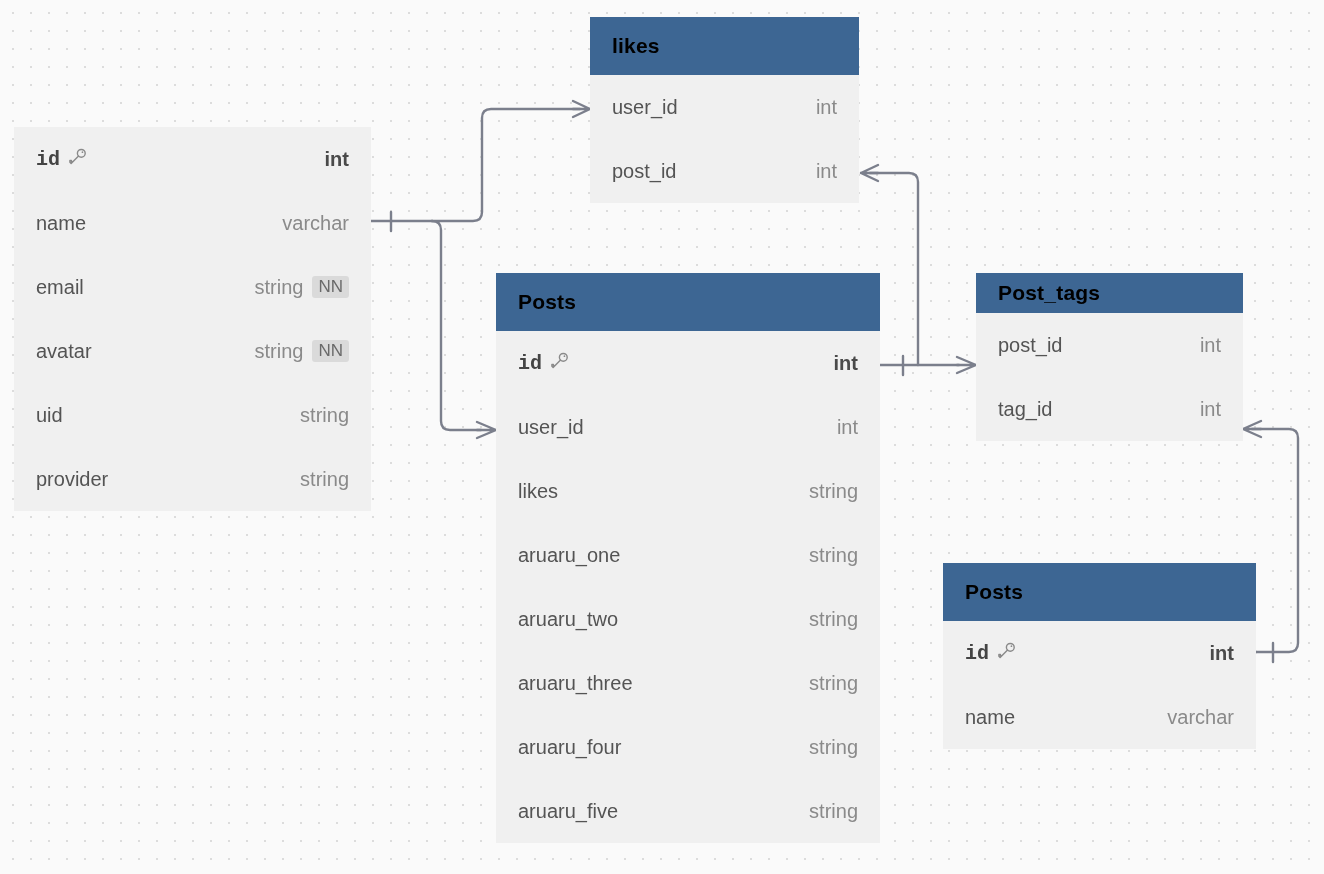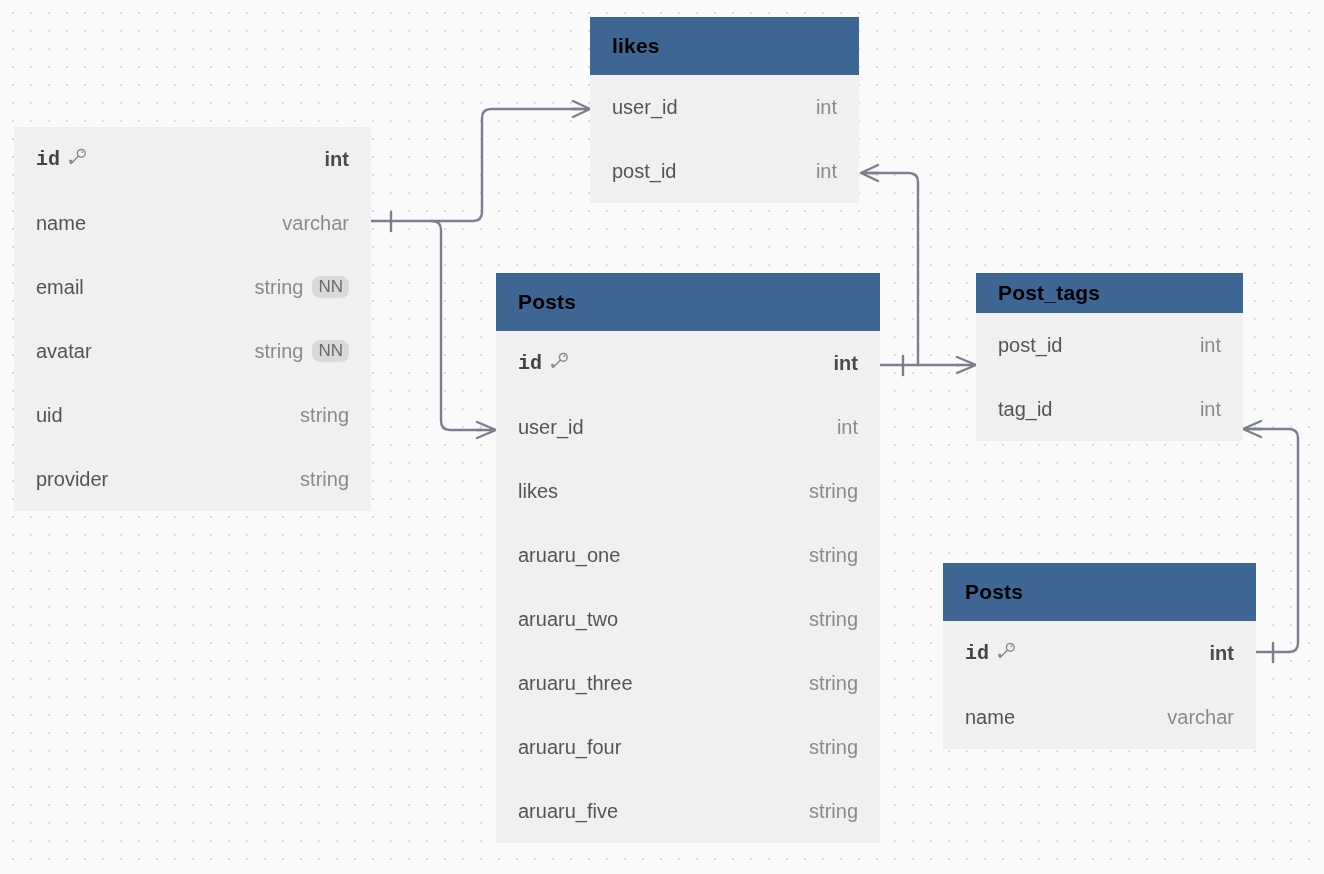--- a/index.html
+++ b/index.html
@@ -70,21 +70,21 @@
     gap: 9px;
     white-space: nowrap;
   }
   .field-type { color: #8a8a8a; }
   .row.pk .field-type { color: #4a4a4a; font-weight: bold; }
 
   .badge {
     background: #dadada;
     color: #6a6a6a;
     font-size: 17px;
-    border-radius: 8px;
+    border-radius: 3px;
     padding: 2px 6px 3px 6px;
     line-height: 1;
   }
 
   .key-icon { display: inline-block; width: 19px; height: 19px; }
   .key-icon svg { display: block; }
 </style>
 </head>
 <body>
 

